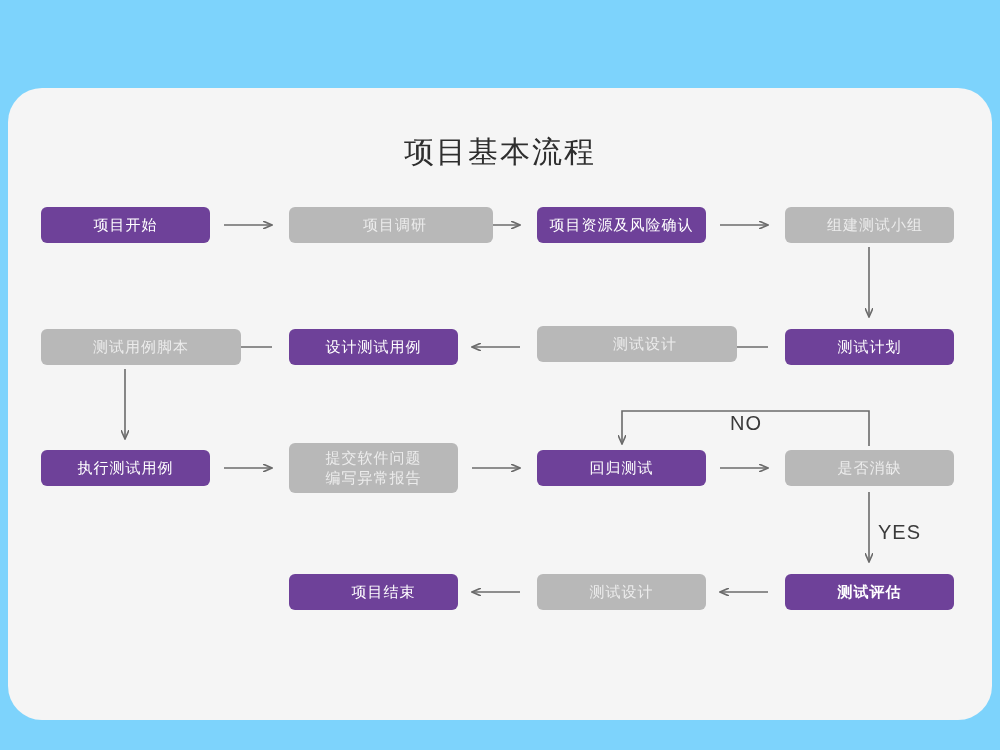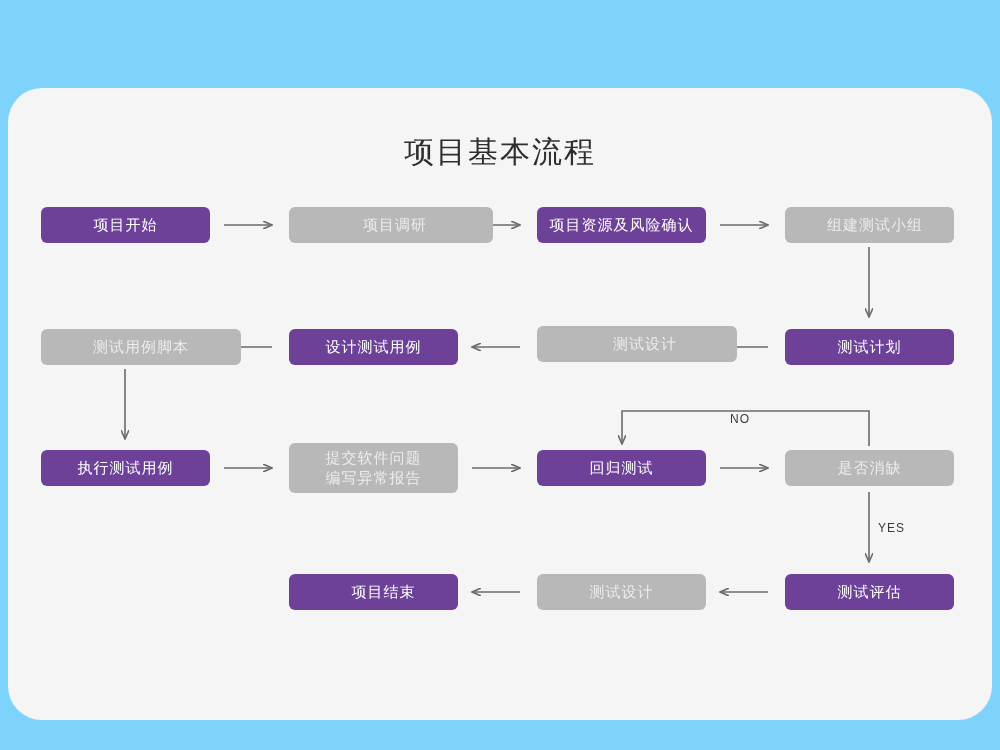--- a/index.html
+++ b/index.html
@@ -66,21 +66,21 @@
     height: 750px;
     pointer-events: none;
   }
   .wire {
     stroke: #6b6b6b;
     stroke-width: 1.6;
     fill: none;
   }
   .edge-label {
     position: absolute;
-    font-size: 12px;
+    font-size: 20px;
     color: #3a3a3a;
     letter-spacing: 1px;
   }
 </style>
 </head>
 <body>
 
 <div id="stage">
 
   <div id="card"></div>
@@ -132,15 +132,15 @@
   <div class="node purple" style="left:785px; top:329px; width:169px; height:36px;">测试计划</div>
 
   <div class="node purple" style="left:41px;  top:450px; width:169px; height:36px;">执行测试用例</div>
   <div class="node gray" style="left:289px; top:443px; width:169px; height:50px;">提交软件问题
 编写异常报告</div>
   <div class="node purple" style="left:537px; top:450px; width:169px; height:36px;">回归测试</div>
   <div class="node gray" style="left:785px; top:450px; width:169px; height:36px;">是否消缺</div>
 
   <div class="node purple" style="left:289px; top:574px; width:169px; height:36px;padding-left:20px;">项目结束</div>
   <div class="node gray" style="left:537px; top:574px; width:169px; height:36px;">测试设计</div>
-  <div class="node purple" style="left:785px; top:574px; width:169px; height:36px;">测试评估</div>
+  <div class="node purple" style="left:785px; top:574px; width:169px; height:36px;font-weight:bold;">测试评估</div>
 
 </div>
 
 </body></html>

